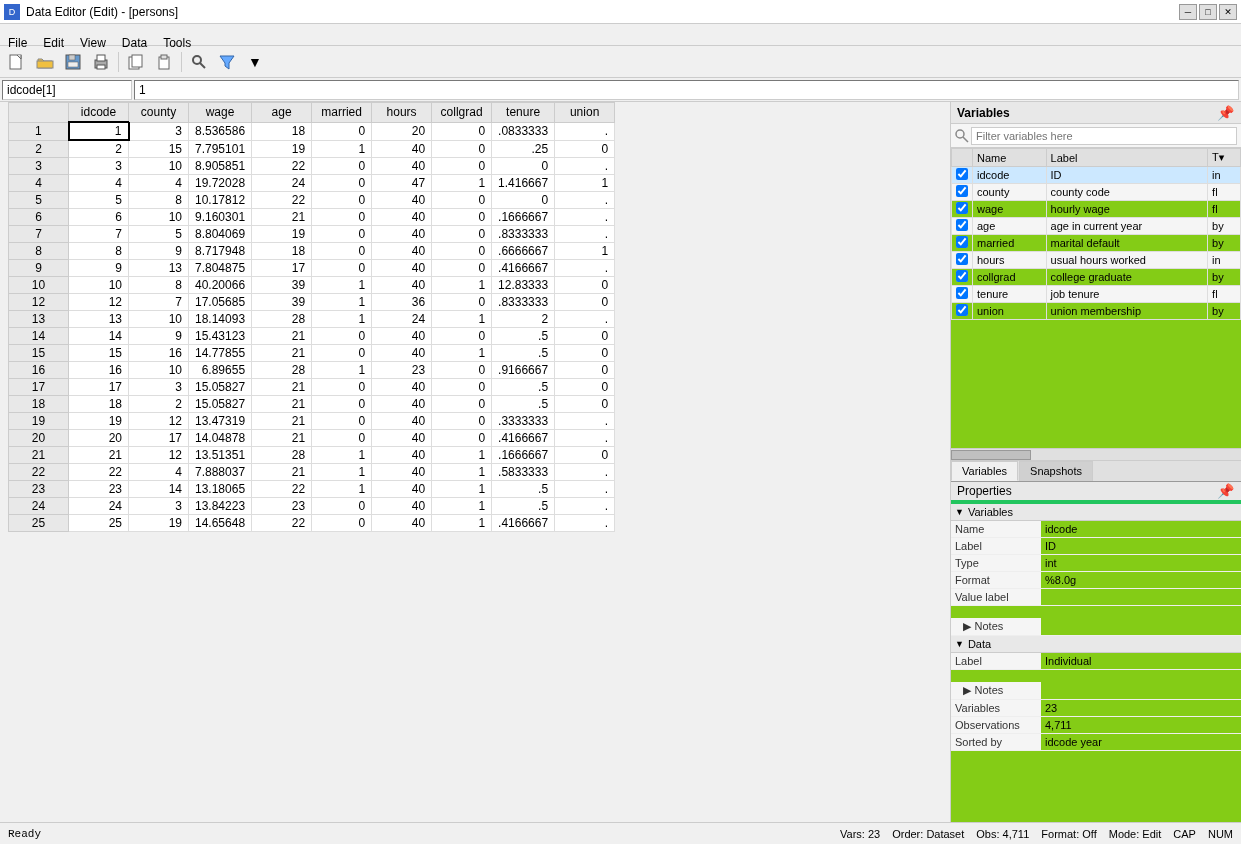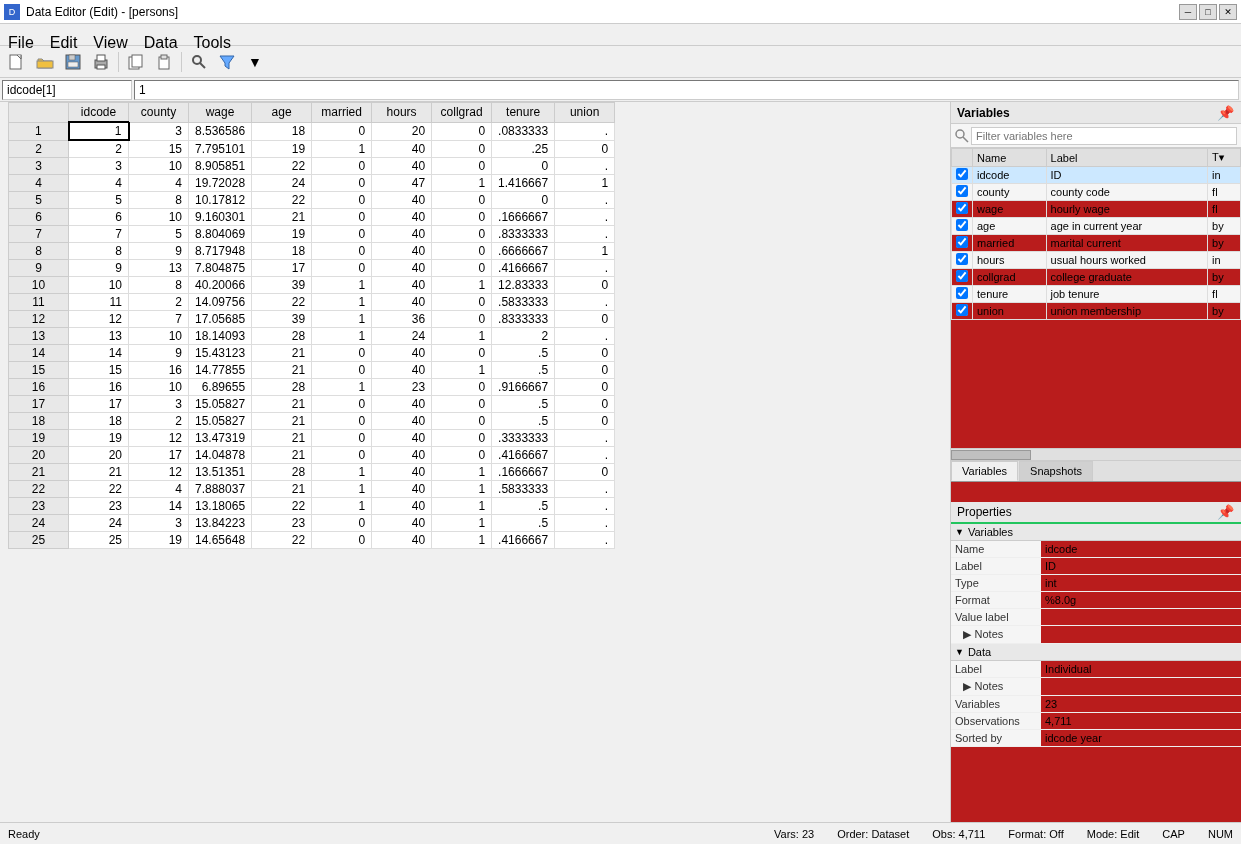--- a/index.html
+++ b/index.html
@@ -7,40 +7,40 @@
     
     
     #title-bar { background: #fff; border-bottom: 1px solid #ccc; padding: 2px 4px; display: flex; align-items: center; gap: 6px; height: 24px; }
     #title-bar .app-icon { width: 16px; height: 16px; background: #3366cc; display: inline-block; font-size: 9px; color: #fff; text-align: center; line-height: 16px; }
     #title-bar .title-text { flex: 1; font-size: 12px; }
     #title-bar .win-controls { display: flex; gap: 2px; }
     #title-bar .win-btn { width: 18px; height: 16px; border: 1px solid #999; background: #e0e0e0; font-size: 9px; text-align: center; line-height: 14px; cursor: pointer; }
     
     
     #menu-bar { background: #f0f0f0; border-bottom: 1px solid #ccc; display: flex; align-items: center; height: 22px; }
-    #menu-bar .menu-item { padding: 10px 8px; cursor: pointer; font-size: 16px; height: 22px; line-height: 18px; }
+    #menu-bar .menu-item { padding: 10px 8px; cursor: pointer; font-size: 12px; height: 22px; line-height: 18px; }
     
     
     #toolbar { background: #f0f0f0; border-bottom: 1px solid #ccc; display: flex; align-items: center; padding: 2px 4px; gap: 2px; height: 32px; }
     .tb-btn { width: 26px; height: 26px; border: 1px solid transparent; background: transparent; cursor: pointer; display: flex; align-items: center; justify-content: center; font-size: 14px; }
     .tb-separator { width: 1px; height: 20px; background: #ccc; margin: 0 2px; }
     
     
     #formula-bar { background: #f0f0f0; border-bottom: 1px solid #ccc; display: flex; align-items: center; height: 24px; padding: 0 2px; gap: 2px; justify-content: center; }
     #cell-ref { width: 130px; border: 1px inset #ccc; background: #fff; padding: 1px 4px; font-size: 12px; height: 20px; }
     #cell-value { flex: 1; border: 1px inset #ccc; background: #fff; padding: 1px 4px; font-size: 12px; height: 20px; }
     
     
     #main { display: flex; height: calc(844px - 24px - 22px - 32px - 24px - 22px); }
     
     
     #grid-area { flex: 1; overflow: hidden; position: relative; border-right: 1px solid #ccc; }
     
     
-    #right-panel { width: 290px; display: flex; flex-direction: column; background: #b91c1c; }
+    #right-panel { width: 290px; display: flex; flex-direction: column; background: #84cc16; }
     
     
     #variables-panel { flex: 1; border-bottom: 1px solid #999; overflow: hidden; display: flex; flex-direction: column; }
     #variables-header { background: #e8e8e8; border-bottom: 1px solid #ccc; padding: 3px 6px; display: flex; align-items: center; justify-content: space-between; height: 22px; }
     #variables-header .panel-title { font-weight: bold; font-size: 12px; }
     #variables-search { padding: 2px 4px; display: flex; align-items: center; gap: 2px; background: #f5f5f5; border-bottom: 1px solid #ccc; height: 24px; }
     #variables-search input { flex: 1; border: 1px solid #ccc; height: 18px; padding: 0 4px; font-size: 11px; background: #fff; }
     
     
     #variables-table-container { overflow: auto; flex: 1; }
@@ -56,43 +56,43 @@
     #panel-tabs { display: flex; background: #e0e0e0; border-top: 1px solid #ccc; }
     #panel-tabs .tab { padding: 3px 10px; cursor: pointer; border: 1px solid #ccc; border-bottom: none; background: #d0d0d0; font-size: 11px; margin-right: 1px; }
     #panel-tabs .tab.active { background: #f0f0f0; border-bottom: 1px solid #f0f0f0; }
     
     
     #var-hscroll { height: 12px; background: #e0e0e0; border-top: 1px solid #ccc; display: flex; align-items: center; overflow: hidden; }
     #var-hscroll-thumb { width: 80px; height: 10px; background: #c0c0c0; border: 1px solid #999; margin-left: 0; }
     
     
     #properties-panel { height: 340px; display: flex; flex-direction: column; overflow: hidden; }
-    #properties-header { background: #e8e8e8; border-bottom: 2px solid #22c55e; padding: 3px 6px; display: flex; align-items: center; justify-content: space-between; height: 22px; margin-top: 20px; }
+    #properties-header { background: #e8e8e8; border-bottom: 4px solid #22c55e; padding: 3px 6px; display: flex; align-items: center; justify-content: space-between; height: 22px; }
     #properties-content { flex: 1; overflow-y: auto; font-size: 11px; }
     .prop-section { }
     .prop-section-header { background: #e8e8e8; padding: 2px 4px; display: flex; align-items: center; gap: 4px; border-bottom: 1px solid #ccc; }
     .prop-section-header.expanded::before { content: '▼'; font-size: 9px; }
     .prop-row { display: flex; border-bottom: 1px solid #eee; }
     .prop-name { width: 90px; padding: 2px 4px; color: #333; flex-shrink: 0; background: #f5f5f5; }
     .prop-value { flex: 1; padding: 2px 4px; color: #000; }
-    .prop-sub { padding-left: 12px; }
+    .prop-sub { padding-left: 12px; margin-top: 12px; }
     
     
     #data-grid { width: 100%; height: 100%; overflow: auto; }
     table.grid { border-collapse: collapse; font-size: 12px; }
     table.grid th { background: #e8e8e8; border: 1px solid #ccc; padding: 2px 8px; text-align: center; font-weight: normal; white-space: nowrap; min-width: 60px; position: sticky; top: 0; z-index: 2; }
     table.grid th.row-header { background: #e8e8e8; width: 35px; min-width: 35px; position: sticky; left: 0; z-index: 3; }
     table.grid td { border: 1px solid #ddd; padding: 1px 6px; text-align: right; white-space: nowrap; min-width: 60px; background: #fff; }
     table.grid td.row-num { background: #e8e8e8; text-align: center; position: sticky; left: 0; border: 1px solid #ccc; z-index: 1; }
     .cell-selected { background: #fff !important; border: 2px solid #000 !important; }
     
     
     #status-bar { background: #f0f0f0; border-top: 1px solid #ccc; display: flex; align-items: center; padding: 0 8px; height: 22px; font-size: 11px; gap: 20px; }
-    #status-bar .status-left { flex: 1; }
-    #status-bar .status-items { display: flex; gap: 23px; text-align: center; }
+    #status-bar .status-left { flex: 1; font-family: Liberation Mono, monospace; }
+    #status-bar .status-items { display: flex; gap: 12px; text-align: center; }
     
     .pin-icon { font-size: 14px; cursor: pointer; color: #666; }
   </style>
 </head>
 <body>
 
 <div id="title-bar">
   <span class="app-icon">D</span>
   <span class="title-text">Data Editor (Edit) - [persons]</span>
   <div class="win-controls">
@@ -304,32 +304,20 @@
               <td>8</td>
               <td>40.20066</td>
               <td>39</td>
               <td>1</td>
               <td>40</td>
               <td>1</td>
               <td>12.83333</td>
               <td>0</td>
             </tr>
             <tr>
-              <td class="row-num">11</td>
-              <td>11</td>
-              <td>2</td>
-              <td>14.09756</td>
-              <td>22</td>
-              <td>1</td>
-              <td>40</td>
-              <td>0</td>
-              <td>.5833333</td>
-              <td>.</td>
-            </tr>
-            <tr>
               <td class="row-num">12</td>
               <td>12</td>
               <td>7</td>
               <td>17.05685</td>
               <td>39</td>
               <td>1</td>
               <td>36</td>
               <td>0</td>
               <td>.8333333</td>
               <td>0</td>
@@ -541,21 +529,21 @@
               </tr>
               <tr>
                 <td class="cb-col"><input type="checkbox" class="var-check" checked="" style=""></td>
                 <td>age</td>
                 <td>age in current year</td>
                 <td>by</td>
               </tr>
               <tr>
                 <td class="cb-col"><input type="checkbox" class="var-check" checked="" style=""></td>
                 <td>married</td>
-                <td>marital current</td>
+                <td>marital default</td>
                 <td>by</td>
               </tr>
               <tr>
                 <td class="cb-col"><input type="checkbox" class="var-check" checked="" style=""></td>
                 <td>hours</td>
                 <td>usual hours worked</td>
                 <td>in</td>
               </tr>
               <tr>
                 <td class="cb-col"><input type="checkbox" class="var-check" checked="" style=""></td>

